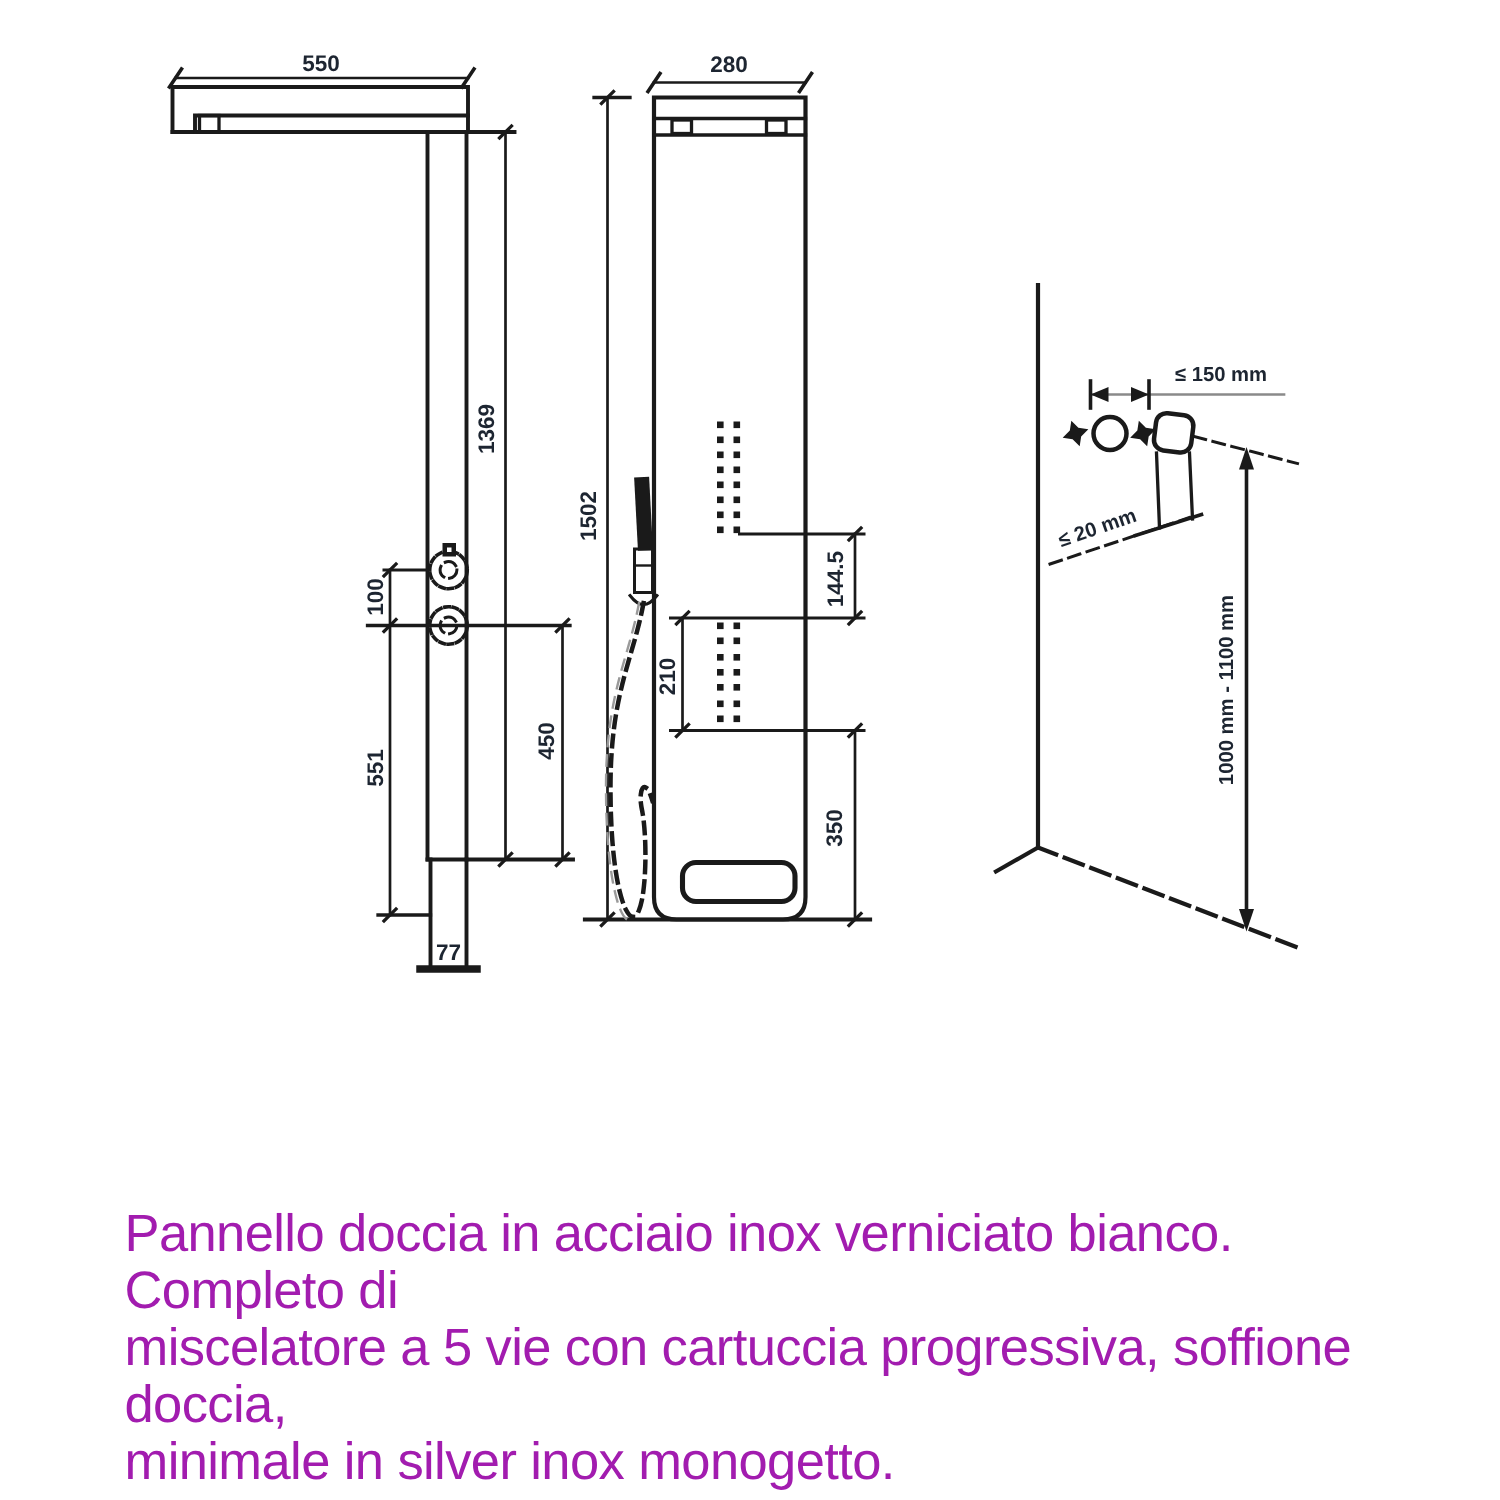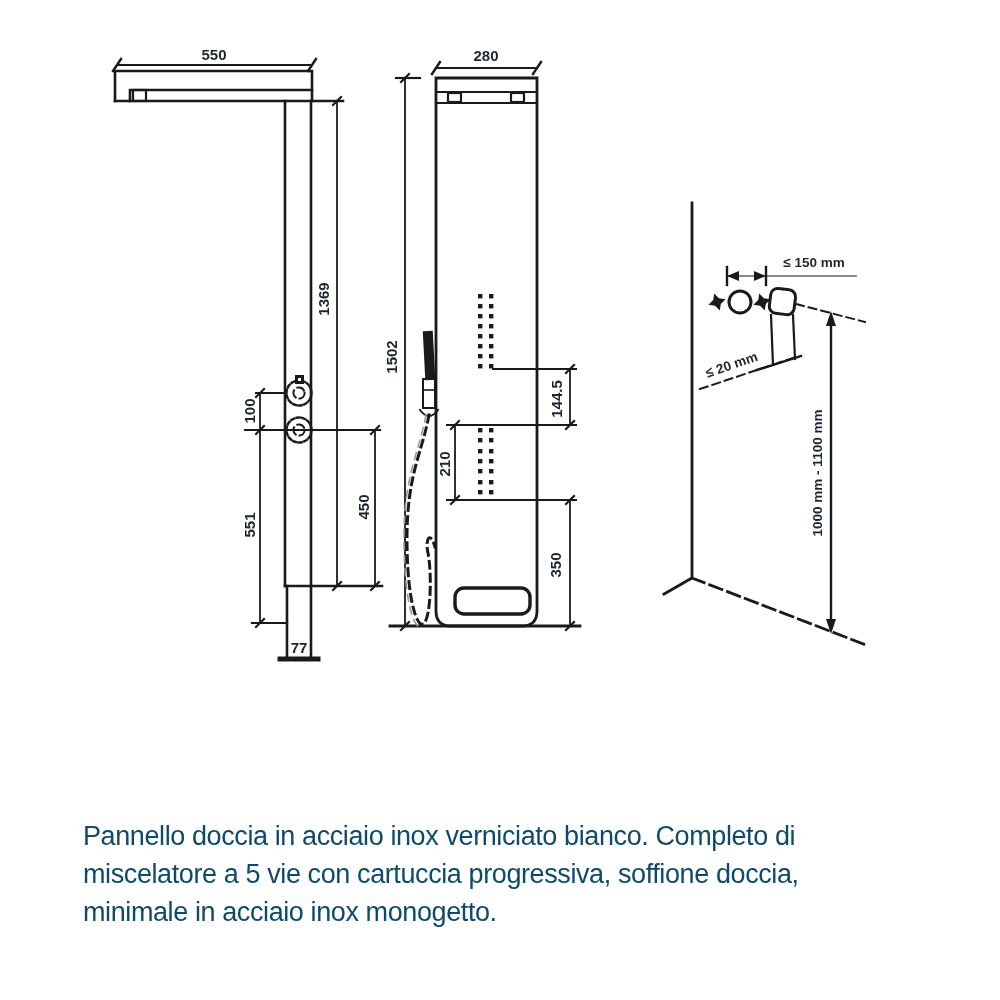--- a/index.html
+++ b/index.html
@@ -3,38 +3,38 @@
 <meta charset="utf-8">
 <style>
   html,body{margin:0;padding:0;}
   body{
     width:1000px;height:1000px;
     background:#ffffff;
     font-family:"Liberation Sans", sans-serif;
     position:relative;
     overflow:hidden;
   }
-  .canvas{position:absolute;inset:0;background:#fff;margin-top:13px;}
+  .canvas{position:absolute;inset:0;background:#fff;}
   svg{position:absolute;top:0;left:0;}
   svg text{
     font-family:"Liberation Sans", sans-serif;
     font-weight:bold;
     font-size:15px;
     fill:#1d2531;
   }
   svg text.small{font-size:13.5px;}
   .description{
     position:absolute;
     left:83px;
     top:804px;
     width:840px;
-    font-size:27px;
+    font-size:35px;
     line-height:38px;
     letter-spacing:-0.4px;
-    color:#0c4a6e;
+    color:#a21caf;
     font-family:"Liberation Sans", sans-serif;
   }
   .description span{display:block;}
 </style>
 </head>
 <body>
 
 <div class="canvas">
 
 <svg width="1000" height="780" viewBox="0 0 1000 780">
@@ -252,16 +252,16 @@
       <path d="M831,298 L826,313 L836,313 Z" fill="#1a1a1a" stroke="none"></path>
       <path d="M831,621 L826,606 L836,606 Z" fill="#1a1a1a" stroke="none"></path>
     </g>
     <text class="small" x="817" y="465" text-anchor="middle" stroke="none" transform="rotate(-90 817,460)">1000 mm - 1100 mm</text>
   </g>
 </svg>
 
 <div class="description">
   <span>Pannello doccia in acciaio inox verniciato bianco. Completo di</span>
   <span>miscelatore a 5 vie con cartuccia progressiva, soffione doccia,</span>
-  <span>minimale in acciaio inox monogetto.</span>
+  <span>minimale in silver inox monogetto.</span>
 </div>
 
 </div>
 
 </body></html>

